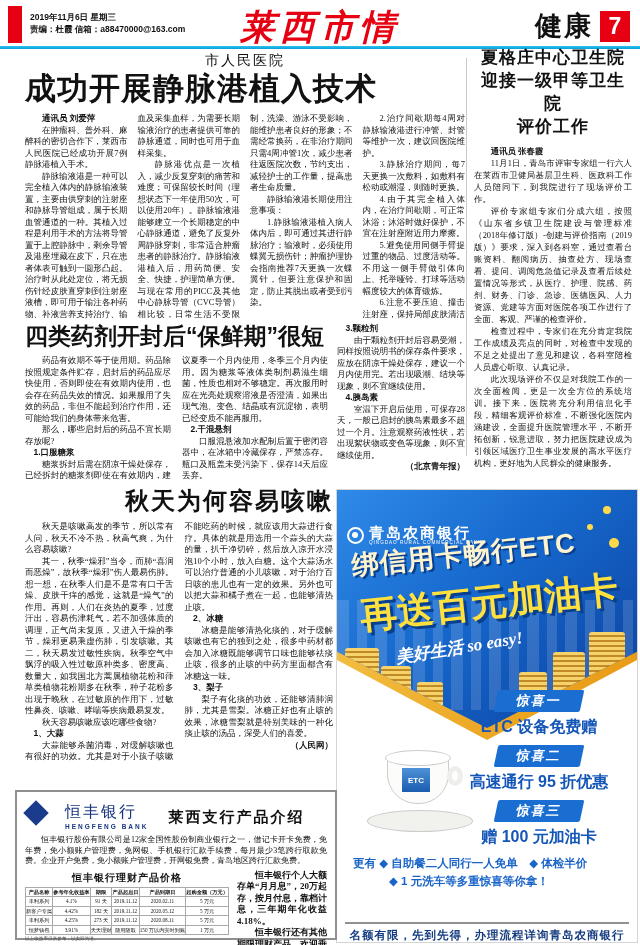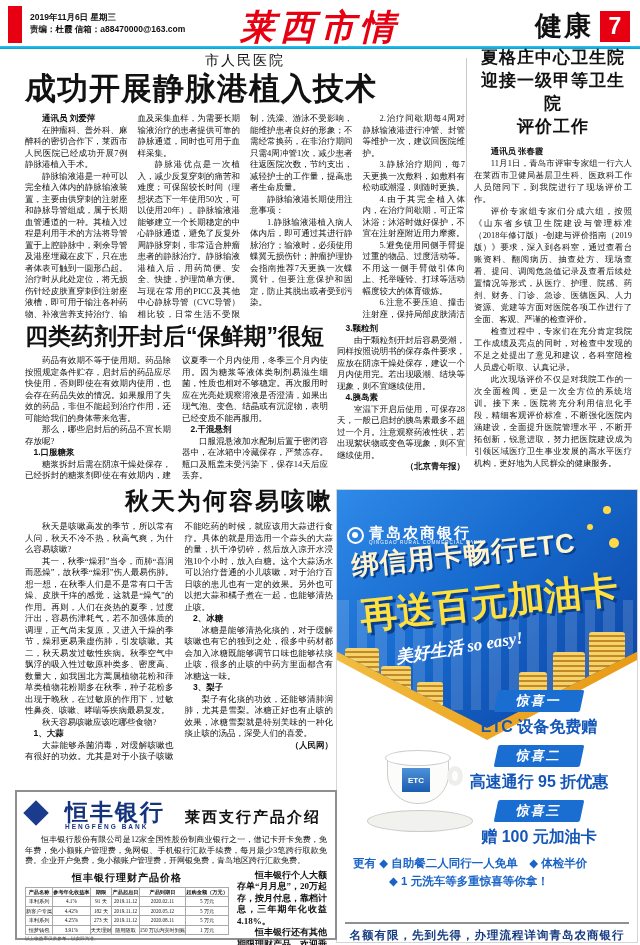--- a/index.html
+++ b/index.html
@@ -106,21 +106,21 @@
   .etc-footer { position:absolute; left:8px; right:8px; top:404px; border-top:2px solid #909090; border-bottom:2px solid #909090;
     padding:4px 0; text-align:center; color:#163c80; font-size:11.5px; font-weight:bold; letter-spacing:1px;margin-top:28px; }
 
   
   .ad-hf { position:absolute; left:15px; top:790px; width:322px; height:150px; border:2px solid #8f8f8f; background:#fff; padding:6px 8px 4px; }
   .hf-row1 { display:flex; align-items:flex-end; }
   .hf-logo { position:relative; width:36px; height:32px; }
   .hf-d1 { position:absolute; left:2px; top:6px; width:18px; height:18px; background:#1b3c8c; transform:rotate(45deg); }
   .hf-d2 { position:absolute; left:14px; top:6px; width:18px; height:18px; background:linear-gradient(135deg,#e2c27a,#b08a30); transform:rotate(45deg); z-index:-1; }
   .hf-namewrap { margin-left:4px; color:#16337e; }
-  .hf-name { font-size:23px; font-weight:700; letter-spacing:2px; line-height:22px; }
+  .hf-name { font-size:16px; font-weight:400; letter-spacing:2px; line-height:22px; }
   .hf-en { font-size:6.5px; font-weight:bold; letter-spacing:2px; }
   .hf-title { margin-left:20px; font-size:15px; font-weight:900; letter-spacing:2px; padding-bottom:3px; }
   .hf-intro { margin-top:5px; font-size:8px; line-height:10.5px; text-indent:2em; text-align:justify; }
   .hf-bottom { display:flex; margin-top:3px; }
   .hf-table-wrap { width:204px; }
   .hf-table-title { text-align:center; font-size:10px; font-weight:900; margin:1px 0 2px; letter-spacing:1px; }
   table.hf { width:100%; border-collapse:collapse; }
   table.hf th, table.hf td { border:1px solid #aaa; font-size:5.2px; line-height:6.5px; padding:1px 0; text-align:center; font-weight:normal; }
   table.hf th { font-weight:bold; }
   .hf-note { font-size:4.6px; margin-top:1px; color:#444; }

